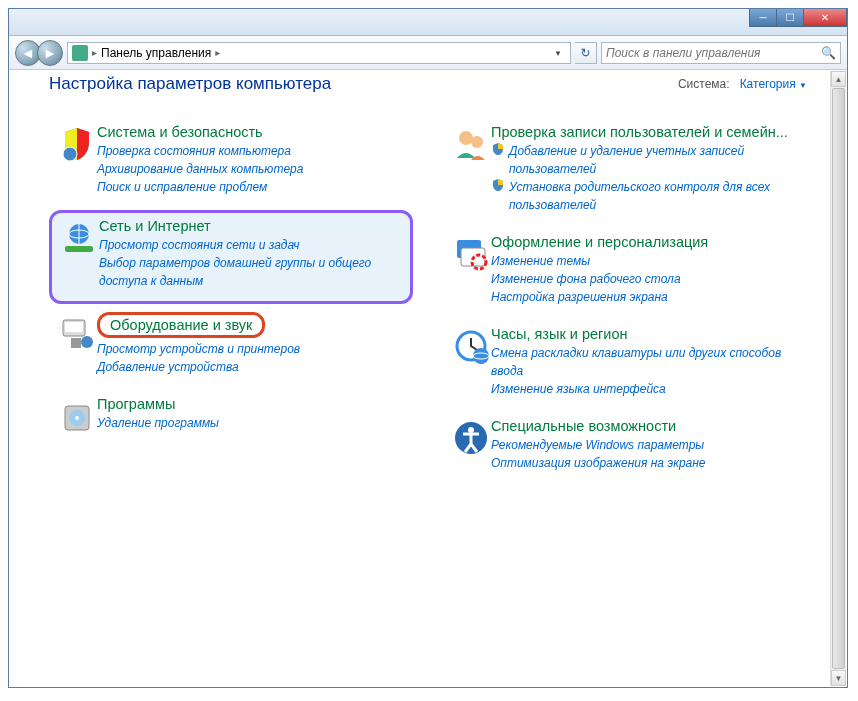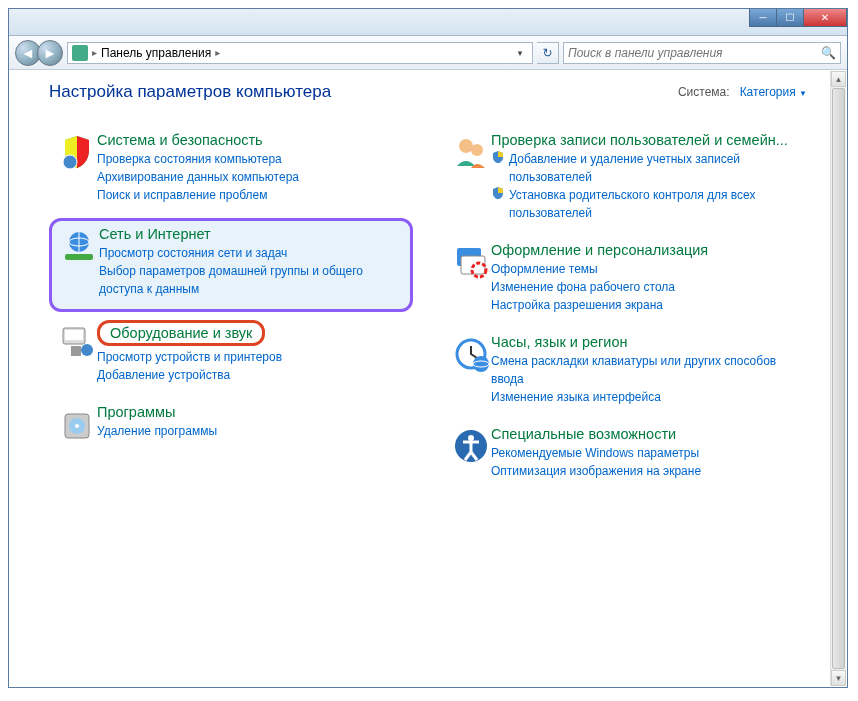--- a/index.html
+++ b/index.html
@@ -16,41 +16,41 @@
 
 .navbar { height: 34px; background: linear-gradient(#fafcfe, #e8eef5); border-bottom: 1px solid #c0ccd8; display: flex; align-items: center; padding: 0 6px; gap: 4px; }
 .navbtns { display: flex; gap: 0; }
 .navcircle { width: 26px; height: 26px; border-radius: 50%; background: radial-gradient(circle at 30% 30%, #cde, #8ab 60%, #678); border: 1px solid #678; display: flex; align-items: center; justify-content: center; color: #fff; font-size: 14px; }
 .navcircle + .navcircle { margin-left: -4px; }
 .addrbar { flex: 1; height: 22px; border: 1px solid #a8b8c8; background: #fff; display: flex; align-items: center; padding: 0 4px; gap: 4px; }
 .addr-icon { width: 16px; height: 16px; background: #4a8; border-radius: 2px; }
 .addr-sep { color: #666; font-size: 10px; }
 .addr-drop { width: 16px; text-align: center; color: #444; font-size: 9px; }
 .refresh { width: 22px; height: 22px; border: 1px solid #a8b8c8; border-left: none; background: linear-gradient(#fafcfe, #e8eef5); display: flex; align-items: center; justify-content: center; color: #2a5a9a; font-size: 12px; }
-.searchbar { width: 278px; height: 22px; border: 1px solid #a8b8c8; background: #fff; display: flex; align-items: center; padding: 0 4px; }
+.searchbar { width: 240px; height: 22px; border: 1px solid #a8b8c8; background: #fff; display: flex; align-items: center; padding: 0 4px; }
 .searchbar input { border: none; flex: 1; font-size: 12px; color: #888; font-style: italic; outline: none; }
 .searchbar .mag { color: #2a5a9a; font-size: 12px; }
 
-.content { padding: 4px 40px; height: calc(100% - 61px); overflow: auto; position: relative; margin-top: 8px; }
+.content { padding: 4px 40px; height: calc(100% - 61px); overflow: auto; position: relative; }
 .header-row { display: flex; justify-content: space-between; align-items: center; margin-bottom: 24px; }
 .page-title { color: #003399; font-size: 17px; font-weight: normal; }
 .viewby { font-size: 12px; color: #555; }
 .viewby a { color: #0066cc; text-decoration: none; }
 .viewby .tri { font-size: 8px; color: #0066cc; }
 
 .cols { display: flex; gap: 30px; }
 .col { flex: 1; }
 
 .category { display: flex; gap: 0; padding: 6px 8px 12px 8px; margin-bottom: 2px; position: relative; }
 .category.hover { background: #e8f2fb; border: 3px solid #8b5cf6; border-radius: 12px; padding: 5px 7px 11px 7px; }
 .category.highlighted .cat-title { border: 3px solid #d42; border-radius: 12px; padding: 2px 10px; display: inline-block; background: #fff; }
 .cat-icon { width: 40px; height: 40px; flex-shrink: 0; }
 .cat-body { flex: 1; }
 .cat-title { color: #007a3d; font-size: 14.5px; text-decoration: none; display: inline-block; margin-bottom: 2px; }
-.cat-link { display: block; color: #0066cc; font-size: 12px; text-decoration: none; line-height: 1.5; }
+.cat-link { display: block; color: #0066cc; font-size: 12px; text-decoration: none; line-height: 1.5; font-style: italic; }
 .shield-row { display:flex; align-items:flex-start; gap:4px; }
 .shield-mini { width:14px; height:14px; flex-shrink:0; }
 
 .scrollbar { position: absolute; right: 1px; top: 62px; bottom: 1px; width: 16px; background: #f0f0f0; border-left: 1px solid #ddd; }
 .scroll-arrow { height: 16px; background: linear-gradient(#f8f8f8,#e0e0e0); border: 1px solid #ccc; display:flex; align-items:center; justify-content:center; font-size:8px; color:#666; }
 .scroll-thumb { position:absolute; top:17px; bottom:17px; left:1px; right:1px; background: linear-gradient(90deg,#e8e8e8,#d0d0d0); border:1px solid #bbb; border-radius:2px; }
 
 svg { width: 100%; height: 100%; }
 </style>
 </head>
@@ -196,21 +196,21 @@
         <div class="category">
           <div class="cat-icon">
             <svg viewBox="0 0 40 40">
                 <rect x="6" y="6" width="24" height="18" rx="2" fill="#3a8de0"></rect>
                 <rect x="10" y="14" width="24" height="18" rx="2" fill="#fff" stroke="#888"></rect>
                 <circle cx="28" cy="28" r="7" fill="none" stroke="#e22" stroke-width="3" stroke-dasharray="4 2"></circle>
               </svg>
           </div>
           <div class="cat-body">
             <a href="#" class="cat-title">Оформление и персонализация</a>
-            <a href="#" class="cat-link">Оформление темы</a>
+            <a href="#" class="cat-link">Изменение темы</a>
             <a href="#" class="cat-link">Изменение фона рабочего стола</a>
             <a href="#" class="cat-link">Настройка разрешения экрана</a>
           </div>
         </div>
 
         <div class="category">
           <div class="cat-icon">
             <svg viewBox="0 0 40 40">
                 <circle cx="20" cy="20" r="14" fill="#fff" stroke="#3a8de0" stroke-width="3"></circle>
                 <path d="M20 12 V20 L26 24" stroke="#333" stroke-width="2" fill="none"></path>

